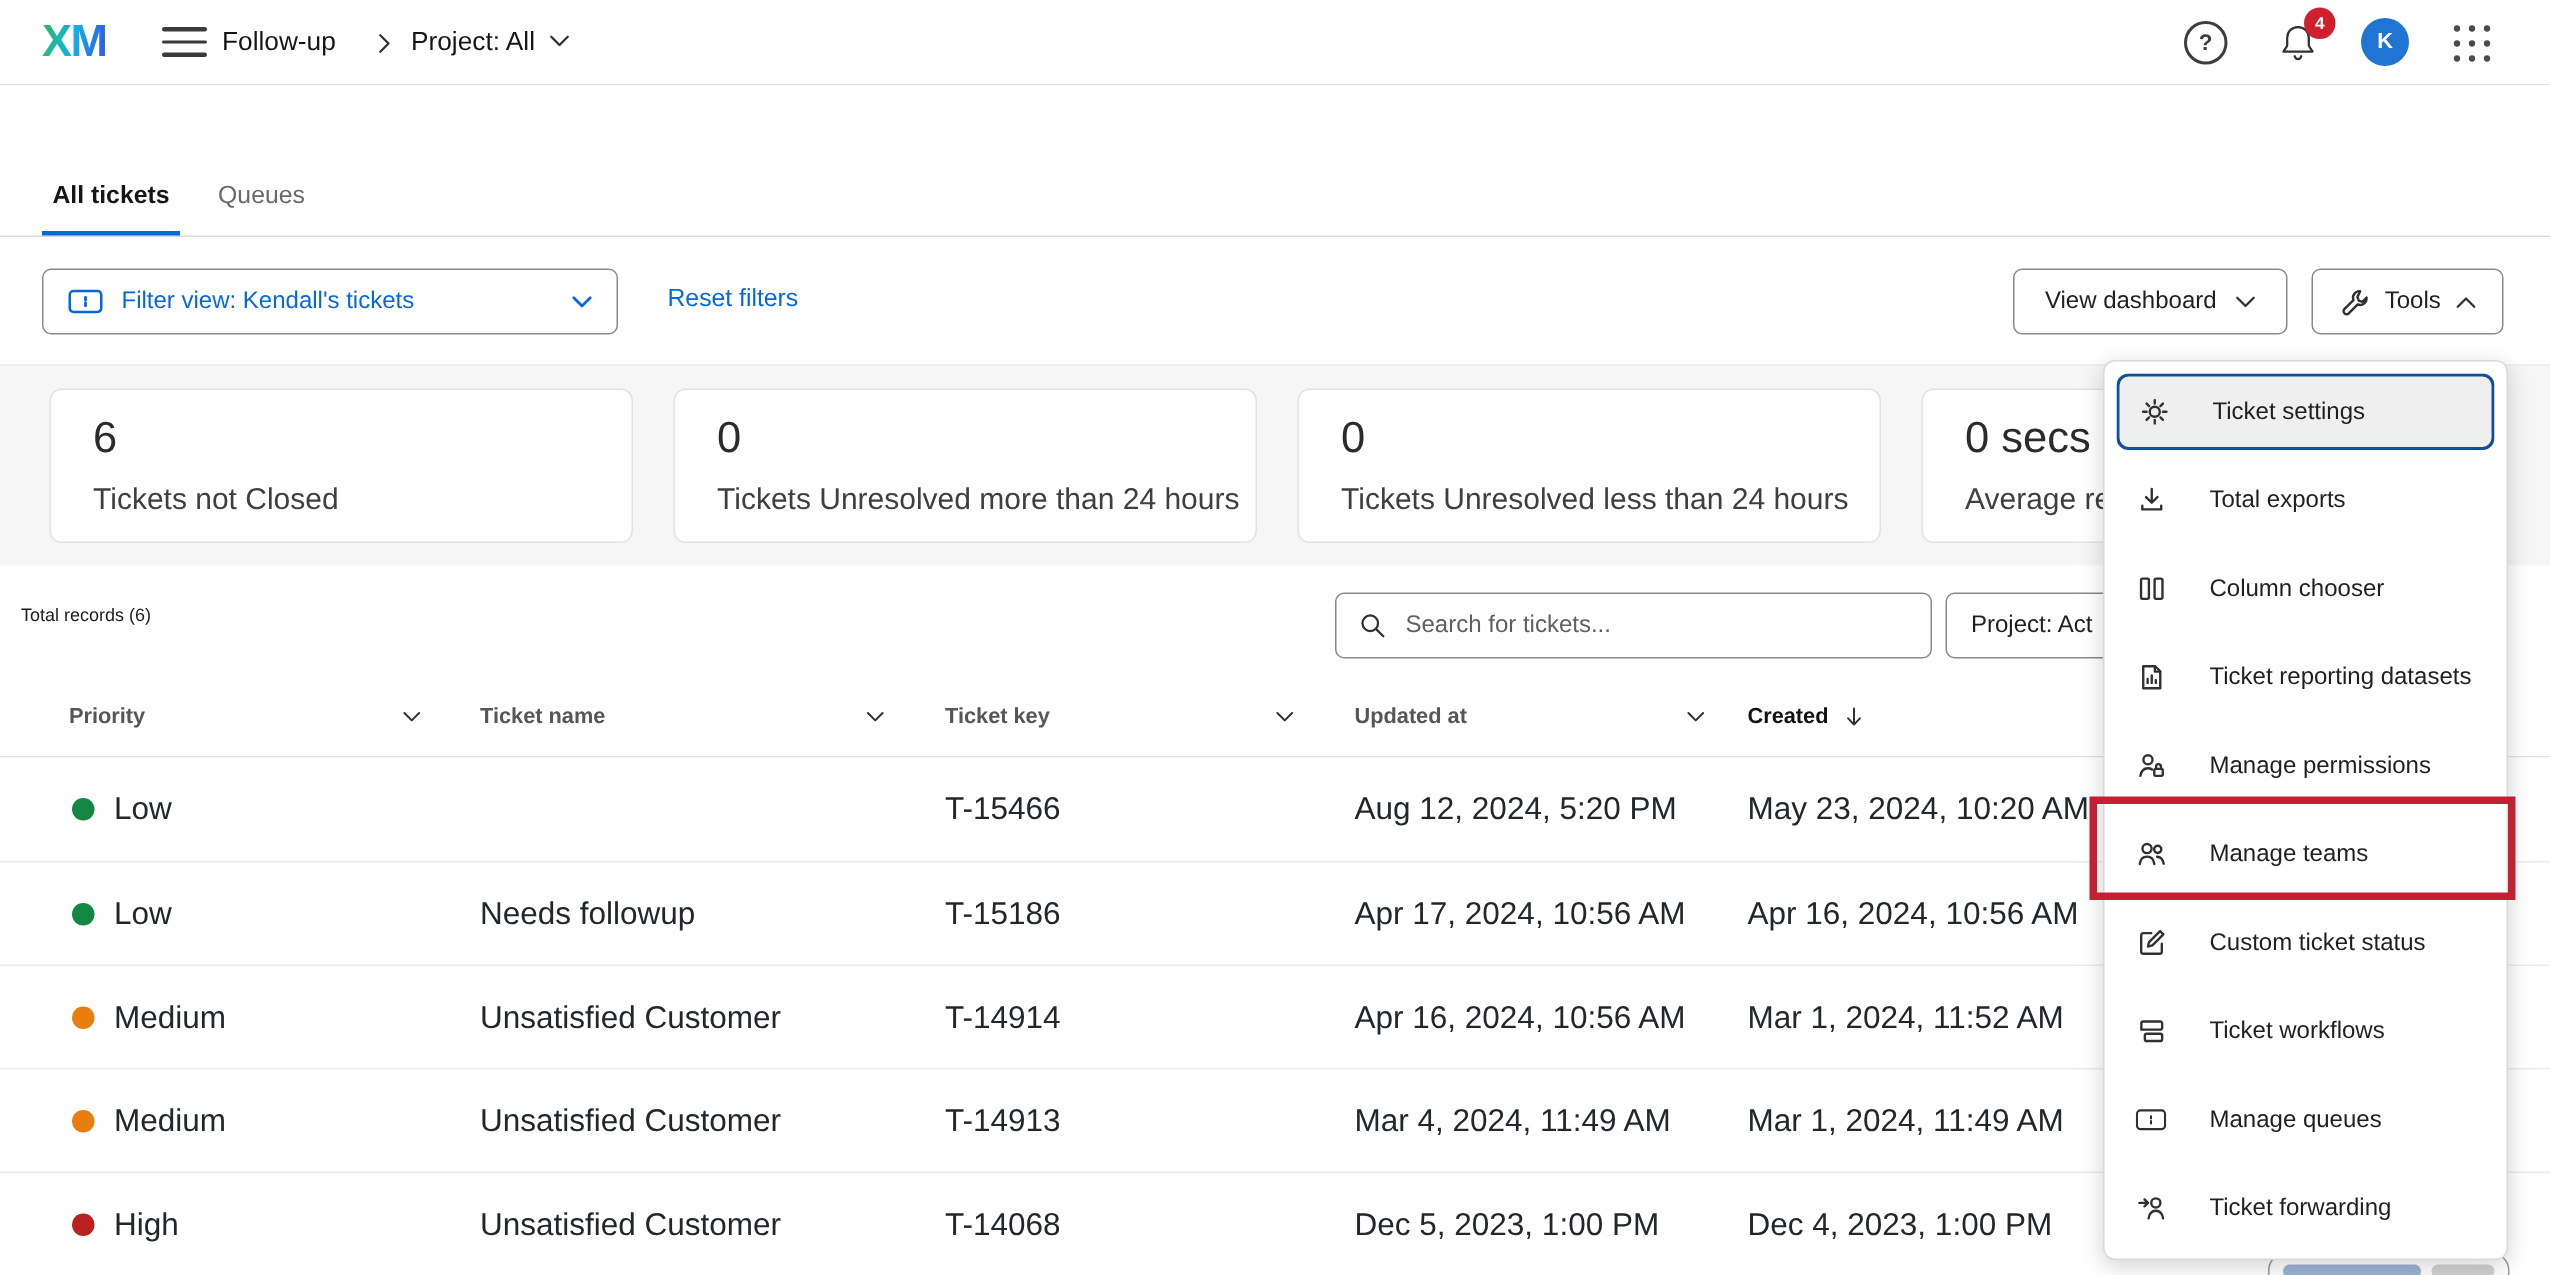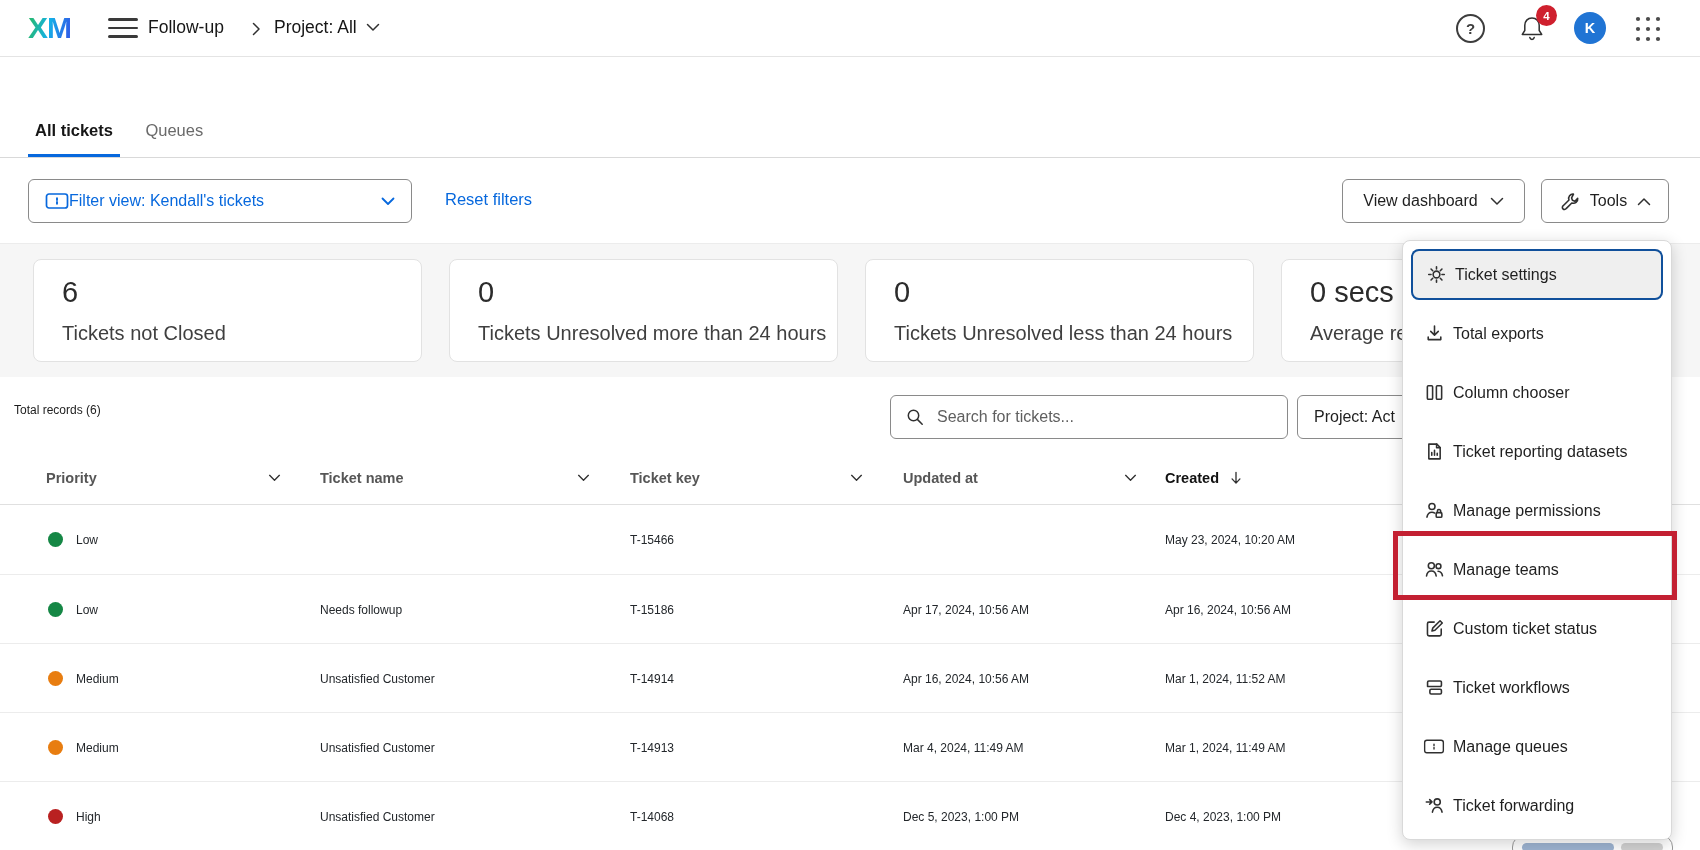--- a/index.html
+++ b/index.html
@@ -33,21 +33,21 @@
   .tabsrow { position:absolute; left:0; top:57px; width:1700px; height:101px; background:#fff; }
   .tabs { position:absolute; left:0; right:0; bottom:0; height:48px; border-bottom:1px solid #d9d9d9; }
   .tab { display:inline-block; height:47px; line-height:40px; padding:0 7px; font-size:16.5px; cursor:pointer; }
   .tab.active { margin-left:28px; font-weight:700; color:#161616; border-bottom:3px solid #0768dd; }
   .tab.inactive { margin-left:14px; color:#6a6a6a; }
 
   
   .filterrow { position:absolute; left:0; top:158px; width:1700px; height:85px; background:#fff; }
   .btn { position:absolute; height:44px; border:1px solid #8a8a8a; border-radius:6px; background:#fff;
          display:flex; align-items:center; cursor:pointer; font-size:16px; color:#1f1f1f; }
-  .filterbtn { left:28px; top:21px; width:384px; padding:0 16px; color:#0768dd; }
+  .filterbtn { left:28px; top:21px; width:384px; padding:0 16px; color:#0768dd; gap:12px; }
   .filterbtn .spacer { flex:1; }
   .resetlink { position:absolute; left:445px; top:32px; font-size:16.5px; color:#0768dd; cursor:pointer; }
   .dashbtn { left:1342px; top:21px; width:183px; justify-content:center; gap:12px; }
   .toolsbtn { left:1541px; top:21px; width:128px; justify-content:center; gap:10px; }
 
   
   .statsband { position:absolute; left:0; top:243px; width:1700px; height:134px; background:#f6f6f6; border-top:1px solid #ececec; }
   .card { position:absolute; top:15px; width:389px; height:103px; background:#fff; border:1px solid #e2e2e2; border-radius:8px; padding:16px 28px; }
   .card .num { font-size:29px; color:#2b2b2b; }
   .card .lbl { position:absolute; left:28px; bottom:16px; font-size:20px; color:#3f3f3f; }
@@ -62,30 +62,30 @@
   .statusbtn { left:1297px; top:18px; width:163px; padding:0 16px; }
 
   
   .tablewrap { position:absolute; left:0; top:450px; width:1700px; height:400px; background:#fff; }
   .thead { position:relative; height:55px; border-bottom:1px solid #e0e0e0; }
   .hc { position:absolute; top:0; height:55px; display:flex; align-items:center; font-size:14.5px; font-weight:600; color:#565656; cursor:pointer; }
   .hchev { position:absolute; top:24px; }
   .hc.sorted { color:#111; font-weight:700; gap:10px; }
   .trow { position:relative; height:69px; cursor:pointer; background:#fff; }
   .trow + .trow { border-top:1px solid #ececec; }
-  .cell { position:absolute; top:0; height:69px; display:flex; align-items:center; font-size:12px; color:#23272b; }
+  .cell { position:absolute; top:0; height:69px; display:flex; align-items:center; font-size:21px; color:#23272b; }
   .dot { width:15px; height:15px; border-radius:50%; }
   .dot.low { background:#158745; }
   .dot.medium { background:#e87d10; }
   .dot.high { background:#b92121; }
 
   
   .menu { position:absolute; left:1402px; top:240px; width:270px; background:#fff; border:1px solid #d9d9d9; border-radius:8px;
           box-shadow:0 4px 16px rgba(0,0,0,.18); padding:4px 0; z-index:20; }
-  .menu-item { height:59px; display:flex; align-items:center; gap:8px; padding:18px 14px; margin:0 6px; border-radius:8px; cursor:pointer; }
+  .menu-item { height:59px; display:flex; align-items:center; gap:28px; padding:18px 14px; margin:0 6px; border-radius:8px; cursor:pointer; }
   .menu-item.selected { background:#efefef; box-shadow:inset 0 0 0 2px #10509b; margin:4px 8px; height:51px; }
   .mi-icon { width:22px; display:flex; justify-content:center; }
   .mi-label { font-size:16px; color:#1f1f1f; }
 
   
   .annot { position:absolute; left:1393px; top:531px; width:284px; height:69px; border:5px solid #c32032; z-index:30; pointer-events:none; }
 
   
   .hscroll { position:absolute; left:1512px; top:835px; width:161px; height:26px; border:1px solid #9a9a9a; border-radius:12px; background:#fff; z-index:5; }
   .hscroll .thumb { position:absolute; left:9px; top:7px; width:92px; height:9px; border-radius:5px; background:#9db4d2; }
@@ -252,20 +252,21 @@
           </svg>
       </div>
     </div>
 
     <div class="trow">
       <div class="cell" style="left:48px">
           <span class="dot low"></span>
         </div>
       <div class="cell" style="left:76px">Low</div>
       <div class="cell" style="left:630px">T-15466</div>
+      <div class="cell" style="left:903px">Aug 12, 2024, 5:20 PM</div>
       <div class="cell" style="left:1165px">May 23, 2024, 10:20 AM</div>
     </div>
     <div class="trow">
       <div class="cell" style="left:48px">
           <span class="dot low"></span>
         </div>
       <div class="cell" style="left:76px">Low</div>
       <div class="cell" style="left:320px">Needs followup</div>
       <div class="cell" style="left:630px">T-15186</div>
       <div class="cell" style="left:903px">Apr 17, 2024, 10:56 AM</div>

